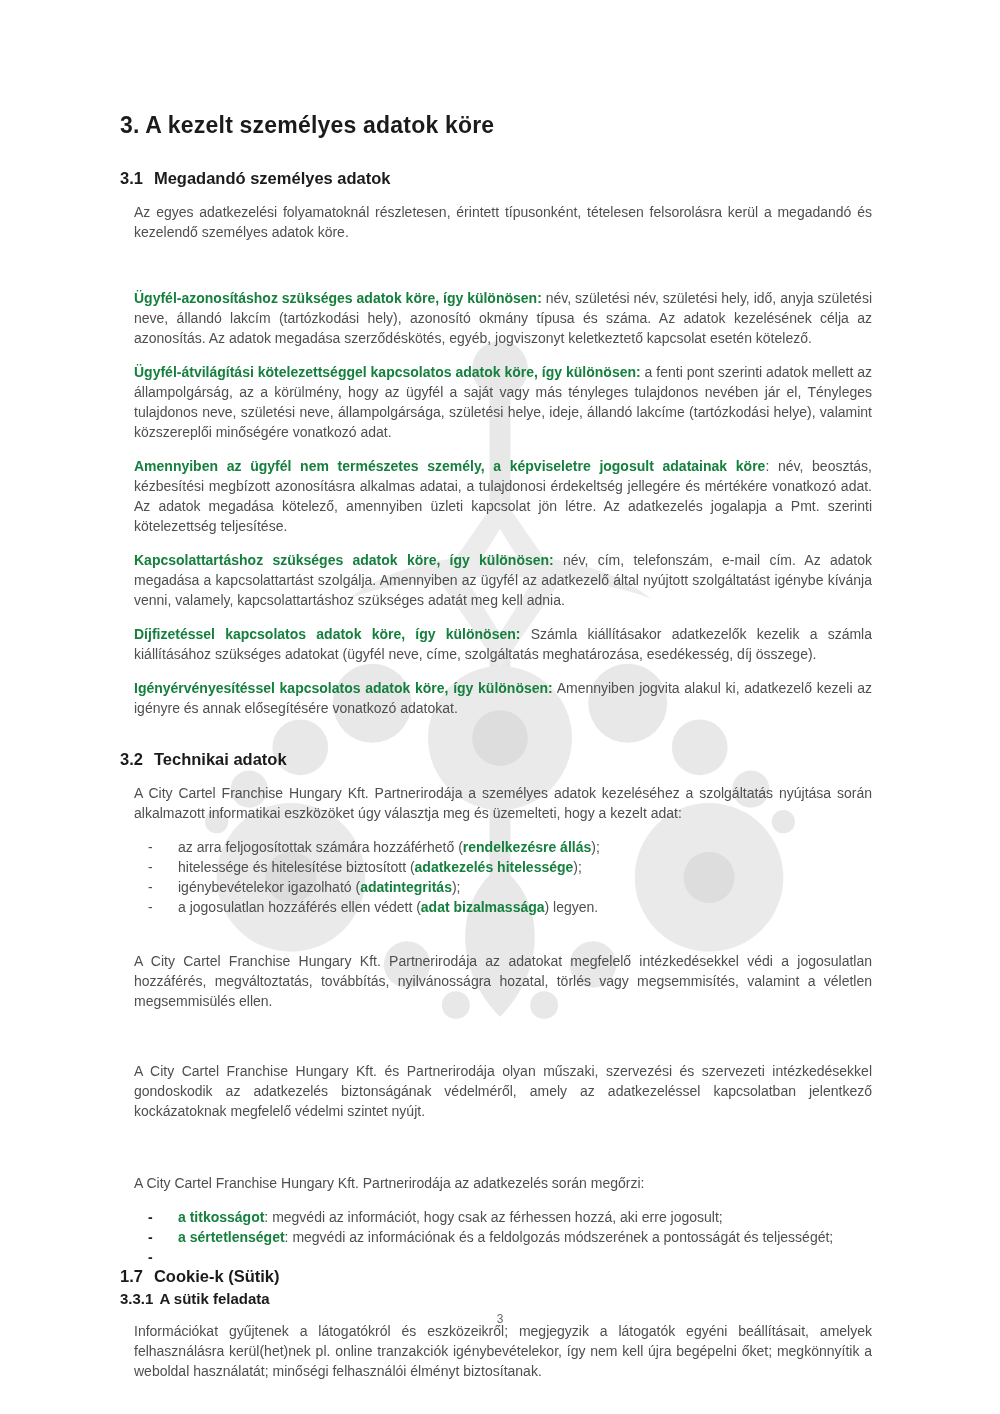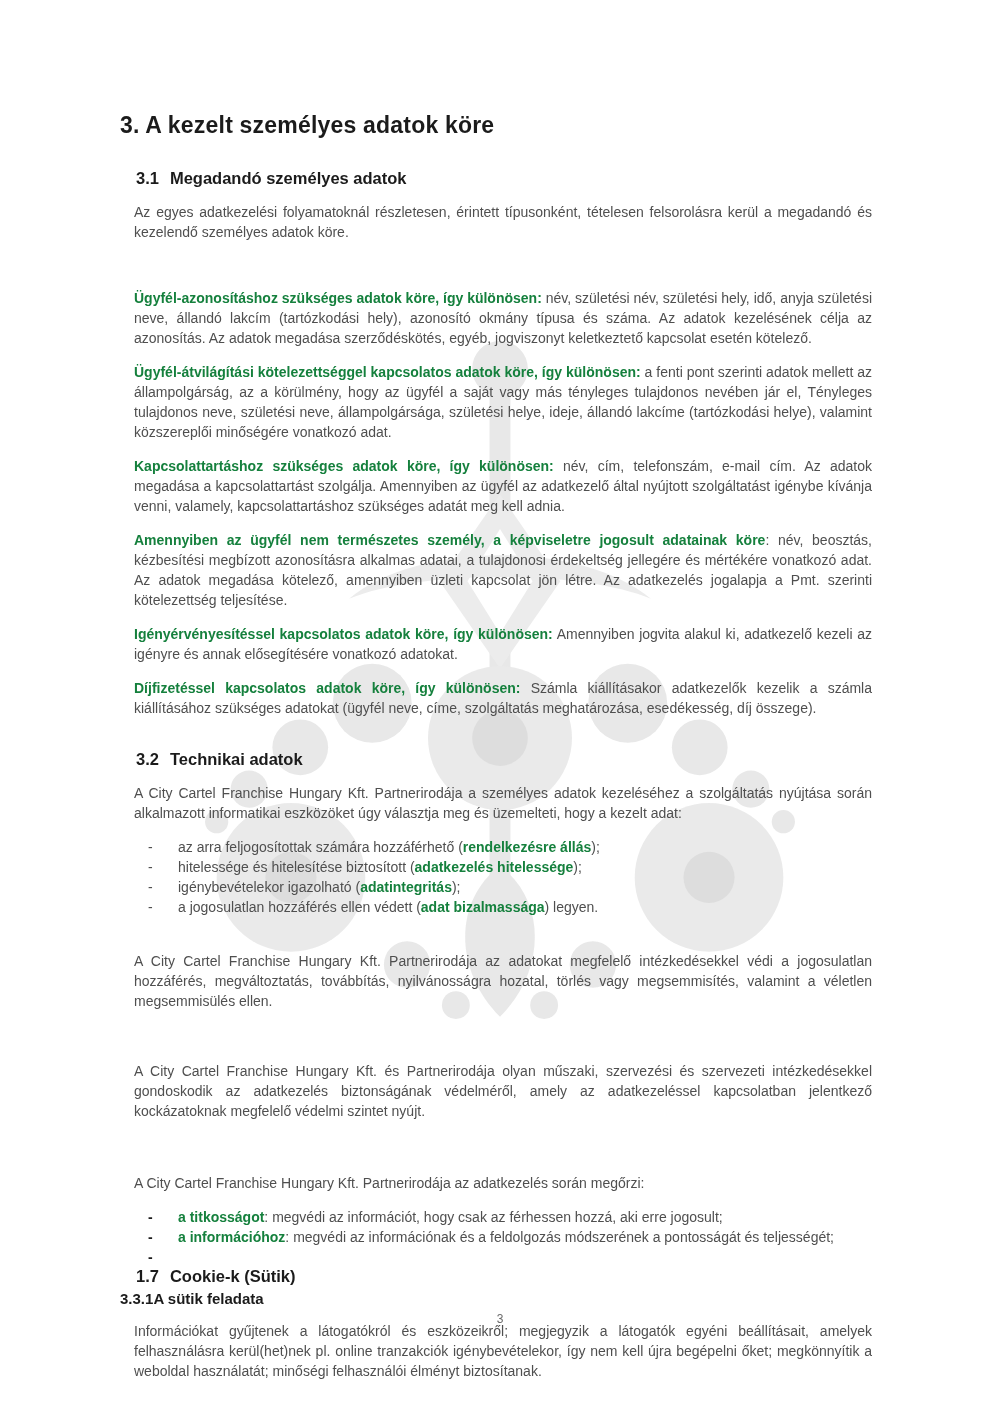--- a/index.html
+++ b/index.html
@@ -32,30 +32,30 @@
     font-size:23px;
     font-weight:800;
     color:#1b1b1b;
     letter-spacing:.2px;
     margin:0 0 30px 0;
   }
   h2.sec{
     font-size:16.5px;
     font-weight:800;
     color:#1b1b1b;
-    margin:0 0 4px 16px;
+    margin:0 0 4px 0;
   }
   h3.subsec{
     font-size:15px;
     font-weight:800;
     color:#1b1b1b;
     margin:0 0 2px 0;
   }
   .hnum{margin-right:11px;}
-  .hnum-sm{}
+  .hnum-sm{margin-right:6px;}
   p.body{
     font-size:14px;
     line-height:20px;
     color:#4f4f4f;
     text-align:justify;
     margin:14px;
   }
   p.body b, .btext b{
     color:#15803d;
     font-weight:700;
@@ -133,24 +133,24 @@
 
     <section>
       <h2 class="sec">
         <span class="hnum">3.1</span><span>Megadandó személyes adatok</span>
       </h2>
       <p class="body"><span>Az egyes adatkezelési folyamatoknál részletesen, érintett típusonként, tételesen felsorolásra kerül a megadandó és kezelendő személyes adatok köre.</span></p>
       <div class="gap18"></div>
 
       <p class="body"><b>Ügyfél-azonosításhoz szükséges adatok köre, így különösen:</b><span> név, születési név, születési hely, idő, anyja születési neve, állandó lakcím (tartózkodási hely), azonosító okmány típusa és száma. Az adatok kezelésének célja az azonosítás. Az adatok megadása szerződéskötés, egyéb, jogviszonyt keletkeztető kapcsolat esetén kötelező.</span></p>
       <p class="body"><b>Ügyfél-átvilágítási kötelezettséggel kapcsolatos adatok köre, így különösen:</b><span> a fenti pont szerinti adatok mellett az állampolgárság, az a körülmény, hogy az ügyfél a saját vagy más tényleges tulajdonos nevében jár el, Tényleges tulajdonos neve, születési neve, állampolgársága, születési helye, ideje, állandó lakcíme (tartózkodási helye), valamint közszereplői minőségére vonatkozó adat.</span></p>
+      <p class="body"><b>Amennyiben az ügyfél nem természetes személy, a képviseletre jogosult adatainak köre</b><span>:  név, beosztás, kézbesítési megbízott azonosításra alkalmas adatai, a tulajdonosi érdekeltség jellegére és mértékére vonatkozó adat. Az adatok megadása kötelező, amennyiben üzleti kapcsolat jön létre. Az adatkezelés jogalapja a Pmt. szerinti kötelezettség teljesítése.</span></p>
       <p class="body"><b>Kapcsolattartáshoz szükséges adatok köre, így különösen:</b><span> név, cím, telefonszám, e-mail cím. Az adatok megadása a kapcsolattartást szolgálja. Amennyiben az ügyfél az adatkezelő által nyújtott szolgáltatást igénybe kívánja venni, valamely, kapcsolattartáshoz szükséges adatát meg kell adnia.</span></p>
-      <p class="body"><b>Amennyiben az ügyfél nem természetes személy, a képviseletre jogosult adatainak köre</b><span>:  név, beosztás, kézbesítési megbízott azonosításra alkalmas adatai, a tulajdonosi érdekeltség jellegére és mértékére vonatkozó adat. Az adatok megadása kötelező, amennyiben üzleti kapcsolat jön létre. Az adatkezelés jogalapja a Pmt. szerinti kötelezettség teljesítése.</span></p>
+      <p class="body"><b>Díjfizetéssel kapcsolatos adatok köre, így különösen:</b><span> Számla kiállításakor adatkezelők kezelik a számla kiállításához szükséges adatokat (ügyfél neve, címe, szolgáltatás meghatározása, esedékesség, díj összege).</span></p>
       <p class="body"><b>Igényérvényesítéssel kapcsolatos adatok köre, így különösen:</b><span> Amennyiben jogvita alakul ki, adatkezelő kezeli az igényre és annak elősegítésére vonatkozó adatokat.</span></p>
-      <p class="body"><b>Díjfizetéssel kapcsolatos adatok köre, így különösen:</b><span> Számla kiállításakor adatkezelők kezelik a számla kiállításához szükséges adatokat (ügyfél neve, címe, szolgáltatás meghatározása, esedékesség, díj összege).</span></p>
     </section>
 
     <div class="gap18"></div>
 
     <section>
       <h2 class="sec">
         <span class="hnum">3.2</span><span>Technikai adatok</span>
       </h2>
       <p class="body"><span>A City Cartel Franchise Hungary Kft. Partnerirodája a személyes adatok kezeléséhez a szolgáltatás nyújtása során alkalmazott informatikai eszközöket úgy választja meg és üzemelteti, hogy a kezelt adat:</span></p>
 
@@ -161,21 +161,21 @@
 
       <div class="gap20"></div>
       <p class="body"><span>A City Cartel Franchise Hungary Kft. Partnerirodája az adatokat megfelelő intézkedésekkel védi a jogosulatlan hozzáférés, megváltoztatás, továbbítás, nyilvánosságra hozatal, törlés vagy megsemmisítés, valamint a véletlen megsemmisülés ellen.</span></p>
       <div class="gap14"></div>
       <div class="gap8"></div>
       <p class="body"><span>A City Cartel Franchise Hungary Kft. és Partnerirodája olyan műszaki, szervezési és szervezeti intézkedésekkel gondoskodik az adatkezelés biztonságának védelméről, amely az adatkezeléssel kapcsolatban jelentkező kockázatoknak megfelelő védelmi szintet nyújt.</span></p>
       <div class="gap24"></div>
       <p class="body"><span>A City Cartel Franchise Hungary Kft. Partnerirodája az adatkezelés során megőrzi:</span></p>
 
       <div class="bullet"><span class="dash bold">-</span><span class="btext"><b>a titkosságot</b><span>: megvédi az információt, hogy csak az férhessen hozzá, aki erre jogosult;</span></span></div>
-      <div class="bullet"><span class="dash bold">-</span><span class="btext"><b>a információhoz</b><span>: megvédi az információnak és a feldolgozás módszerének a pontosságát és teljességét;</span></span></div>
+      <div class="bullet"><span class="dash bold">-</span><span class="btext"><b>a sértetlenséget</b><span>: megvédi az információnak és a feldolgozás módszerének a pontosságát és teljességét;</span></span></div>
       <div class="bullet"><span class="dash bold">-</span></div>
     </section>
 
     <div class="gap20"></div>
 
     <section>
       <h2 class="sec">
         <span class="hnum">1.7</span><span>Cookie-k (Sütik)</span>
       </h2>
       <h3 class="subsec">

